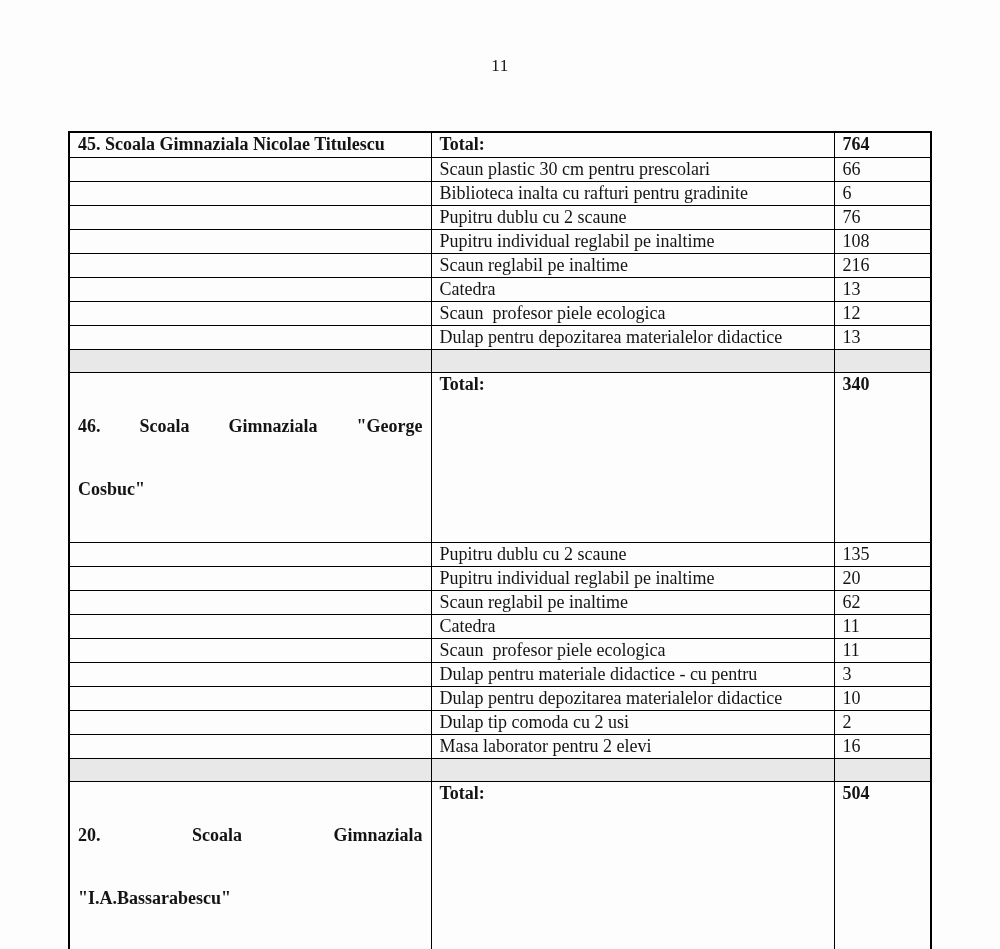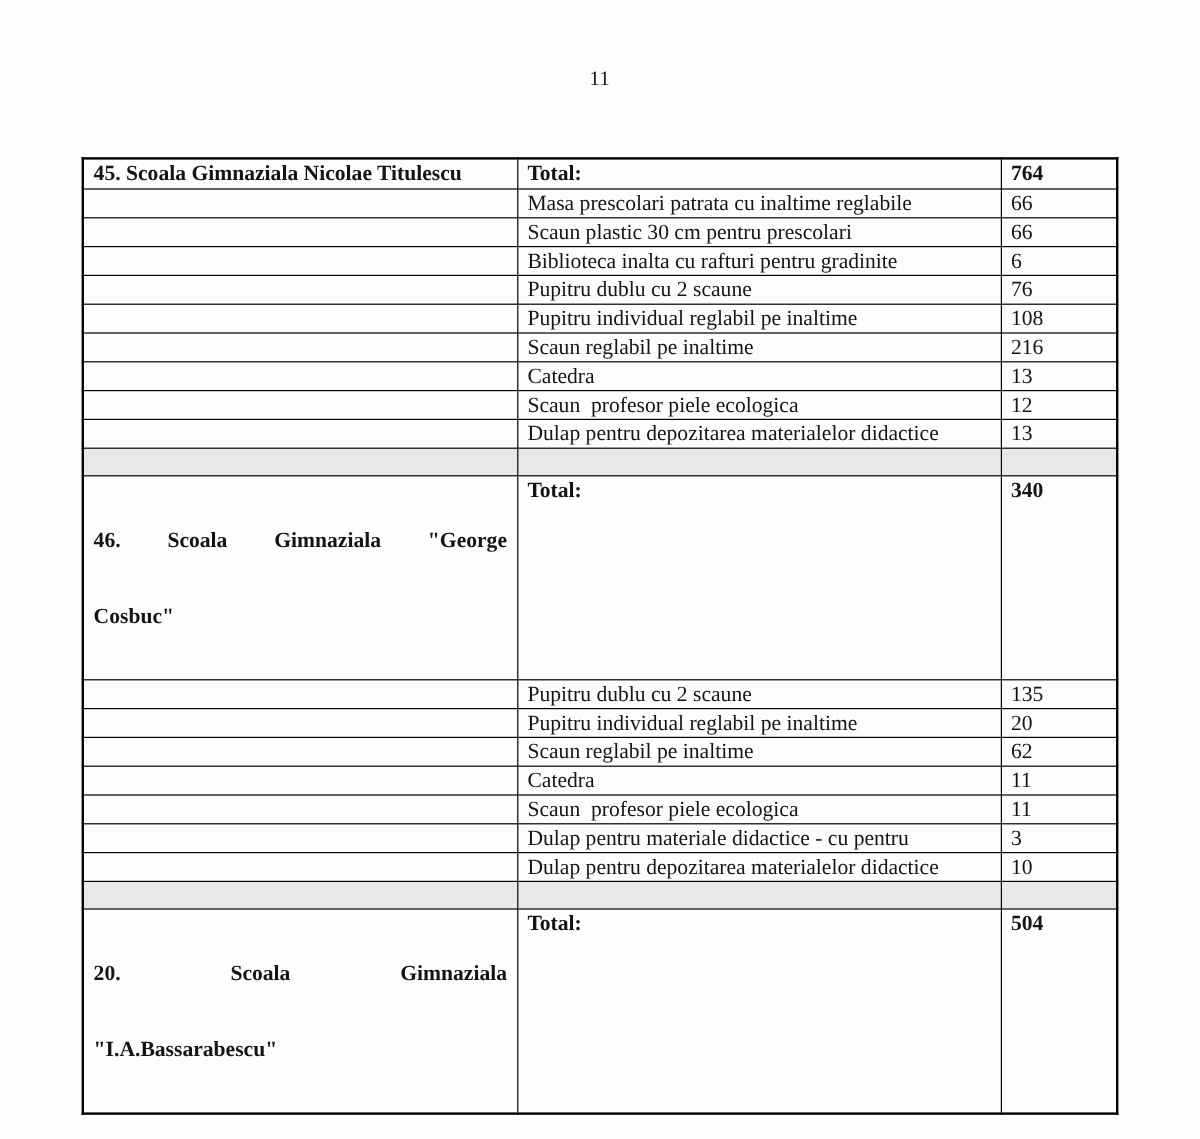--- a/index.html
+++ b/index.html
@@ -75,25 +75,20 @@
     </colgroup>
 
   <tbody>
       <tr class="hdr h25">
     <td>45. Scoala Gimnaziala Nicolae Titulescu</td>
     <td>Total:</td>
     <td>764</td>
   </tr>
   <tr class="item">
     <td></td>
-    <td>Masa prescolari patrata cu inaltime reglabile</td>
-    <td>66</td>
-  </tr>
-  <tr class="item">
-    <td></td>
     <td>Scaun plastic 30 cm pentru prescolari</td>
     <td>66</td>
   </tr>
   <tr class="item">
     <td></td>
     <td>Biblioteca inalta cu rafturi pentru gradinite</td>
     <td>6</td>
   </tr>
   <tr class="item">
     <td></td>
@@ -167,20 +162,30 @@
   <tr class="item">
     <td></td>
     <td>Dulap pentru materiale didactice - cu pentru</td>
     <td>3</td>
   </tr>
   <tr class="item">
     <td></td>
     <td>Dulap pentru depozitarea materialelor didactice</td>
     <td>10</td>
   </tr>
+  <tr class="item">
+    <td></td>
+    <td>Dulap tip comoda cu 2 usi</td>
+    <td>2</td>
+  </tr>
+  <tr class="item">
+    <td></td>
+    <td>Masa laborator pentru 2 elevi</td>
+    <td>16</td>
+  </tr>
   <tr class="sep">
     <td></td>
     <td></td>
     <td></td>
   </tr>
 
   <tr class="hdr h50">
     <td>
       <div class="jline">20. Scoala Gimnaziala</div>
       <div>"I.A.Bassarabescu"</div>

